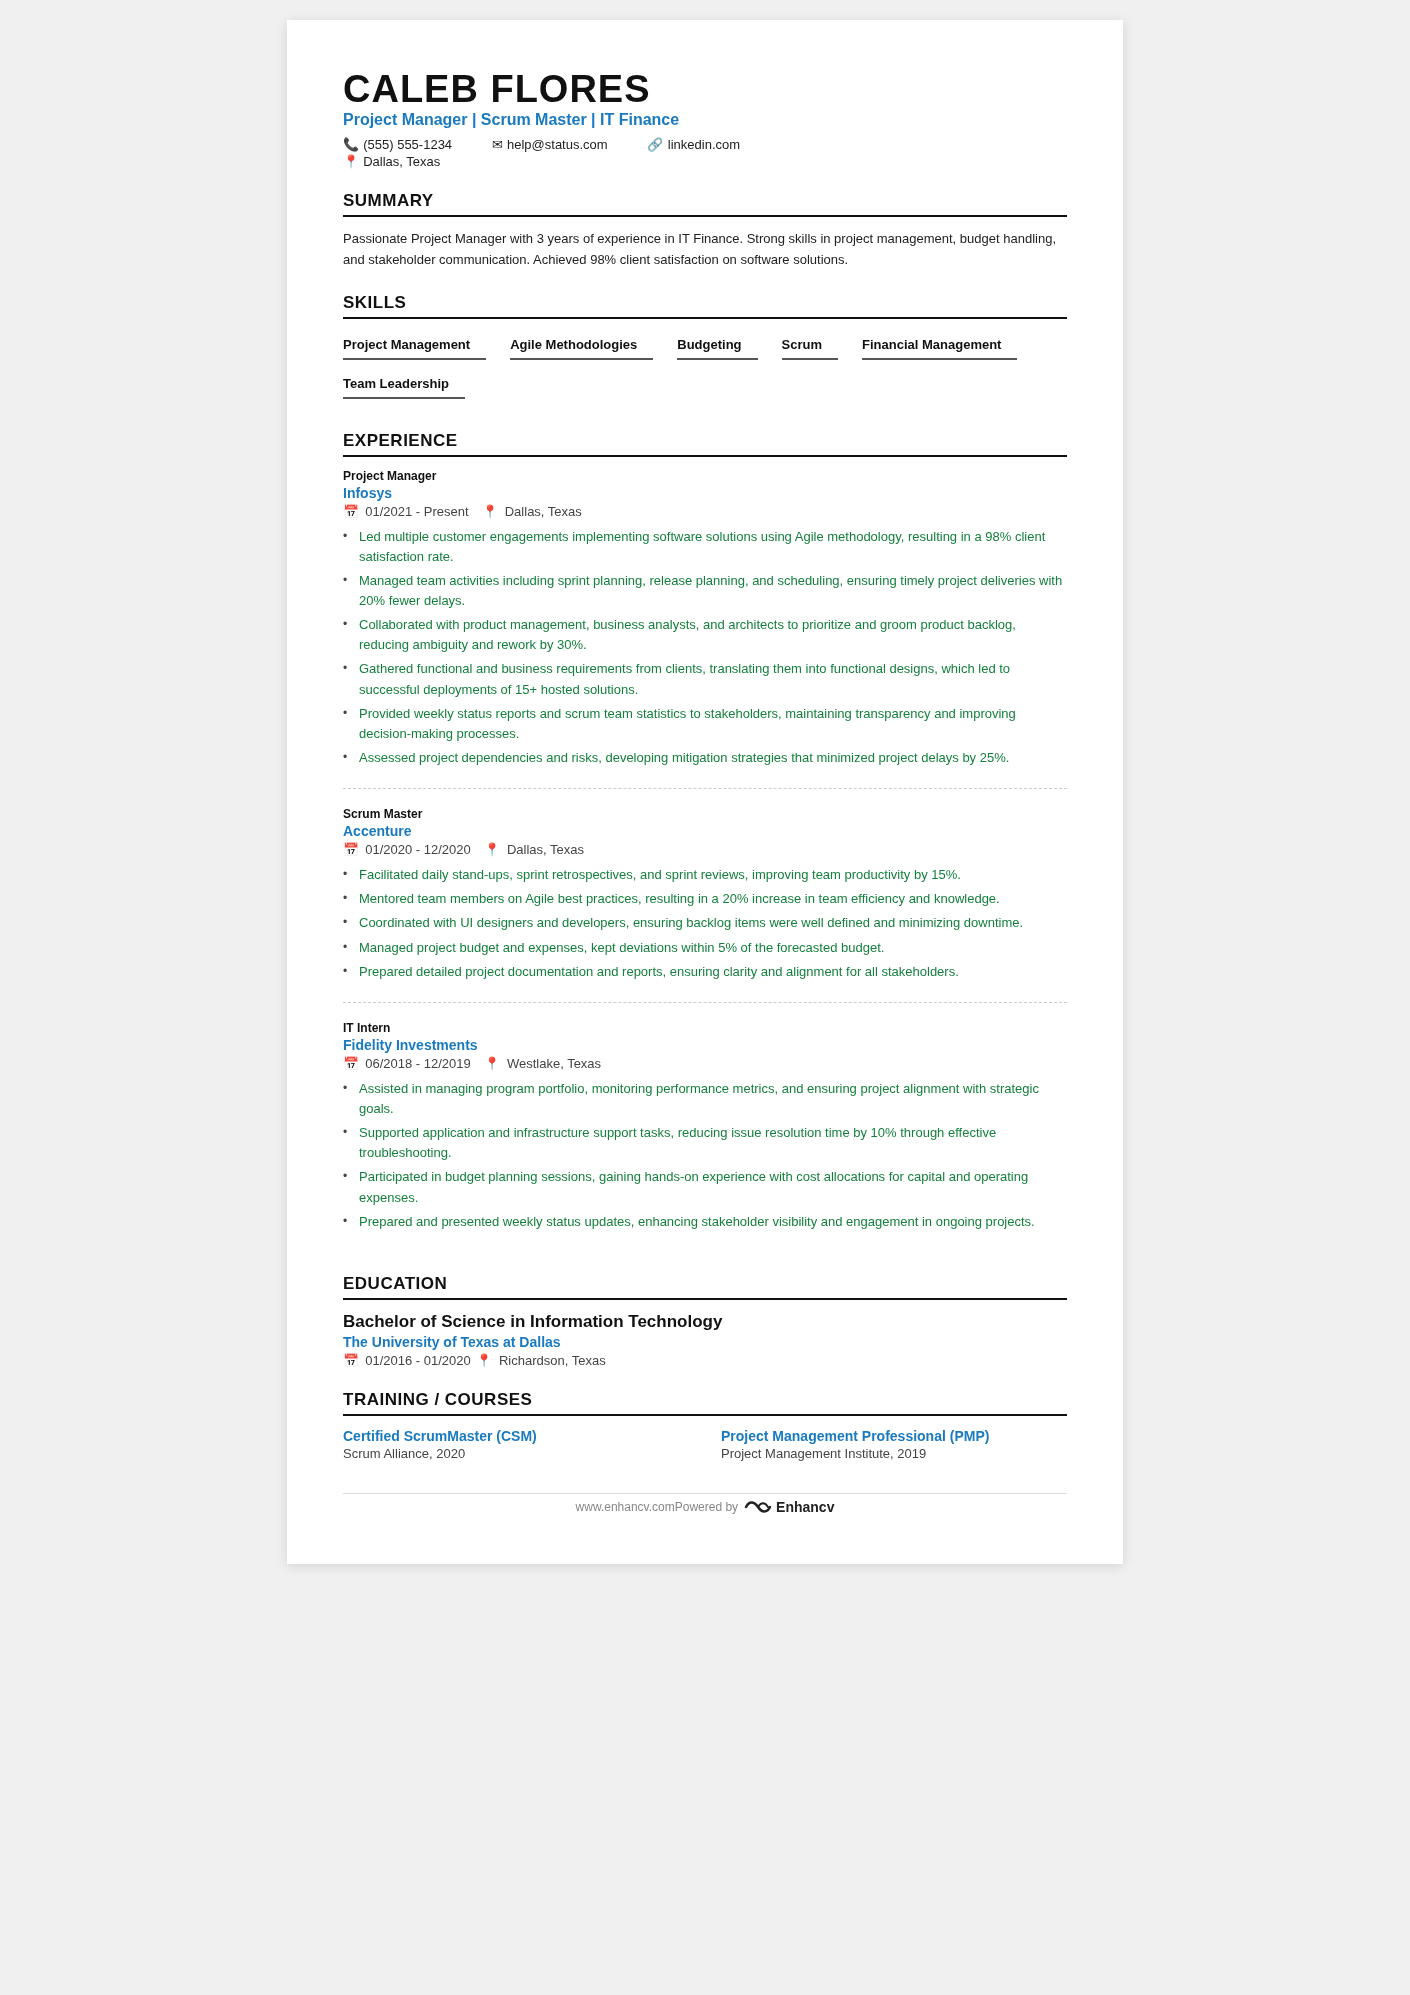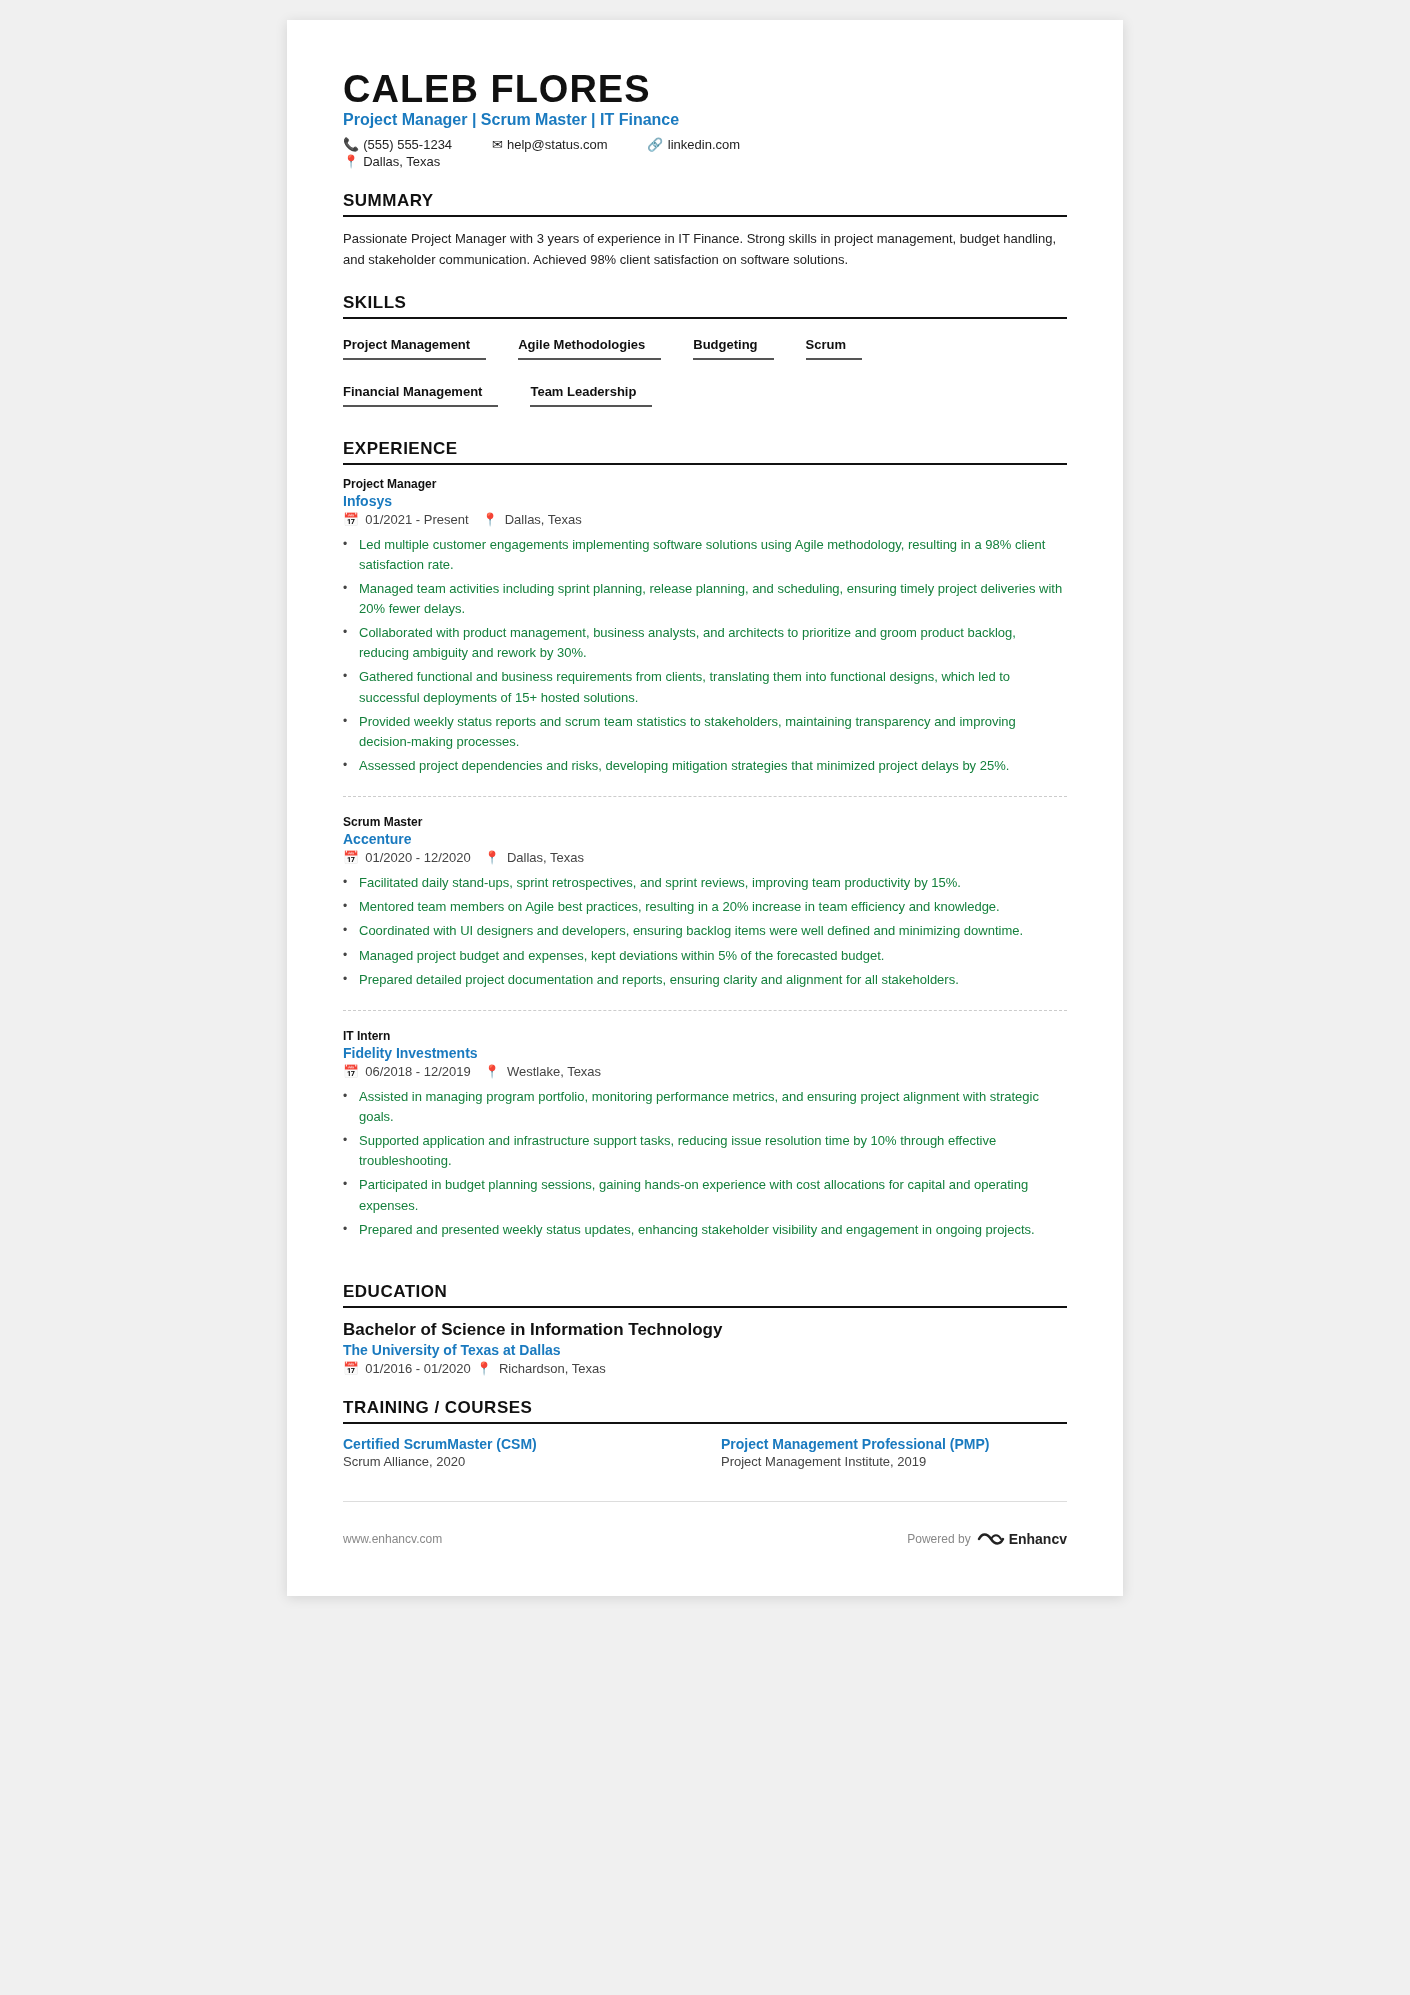--- a/index.html
+++ b/index.html
@@ -64,21 +64,21 @@
     
     .summary-text {
       font-size: 13px;
       color: #222;
       line-height: 1.6;
     }
     
     .skills-grid {
       display: flex;
       flex-wrap: wrap;
-      gap: 8px;
+      gap: 0;
     }
     .skill-item {
       font-size: 13px;
       font-weight: 700;
       color: #111;
       padding: 6px 16px 6px 0;
       border-bottom: 2px solid #555;
       margin-right: 24px;
       margin-bottom: 10px;
     }
@@ -163,23 +163,23 @@
       margin-bottom: 2px;
     }
     .training-item-org {
       font-size: 13px;
       color: #444;
     }
     
     .footer {
       margin-top: 32px;
       border-top: 1px solid #ddd;
-      padding-top: 28px;
-      display: flex;
-      justify-content: space-between;
+      padding-top: 4px;
+      display: flex;
+      justify-content: center;
       align-items: center;
     }
     .footer-url {
       font-size: 12px;
       color: #888;
     }
     .footer-powered {
       font-size: 12px;
       color: #888;
       display: flex;

